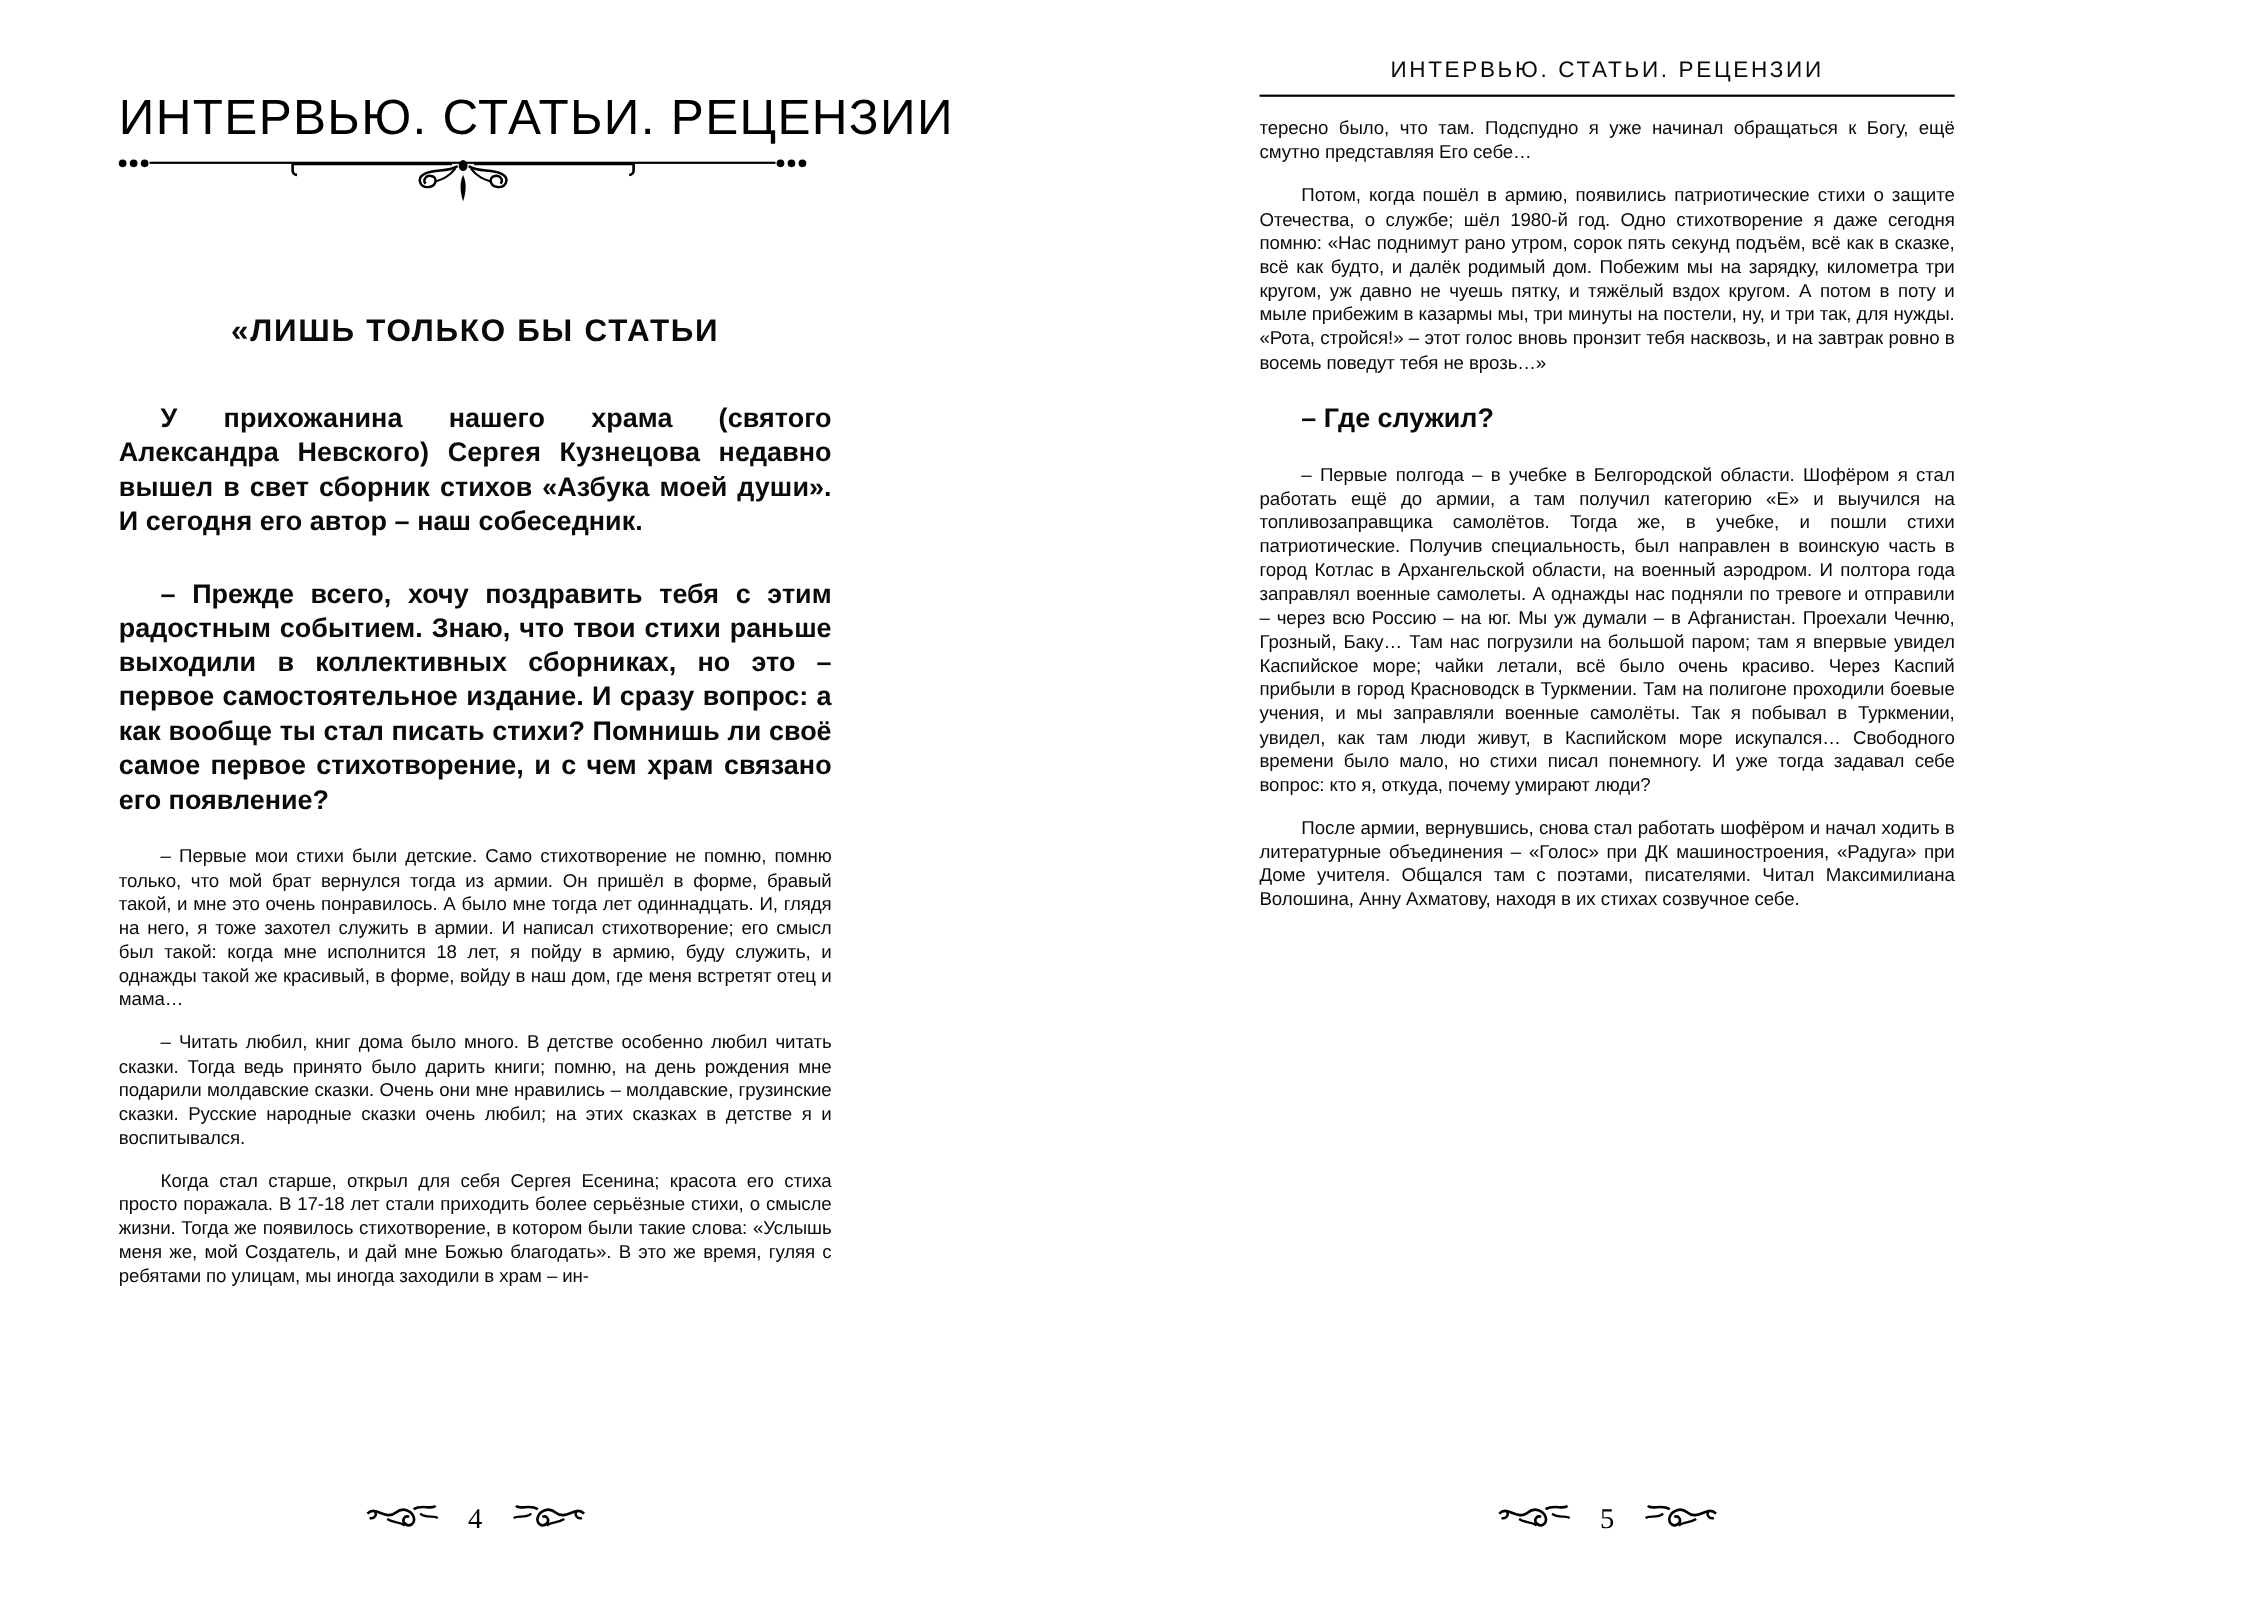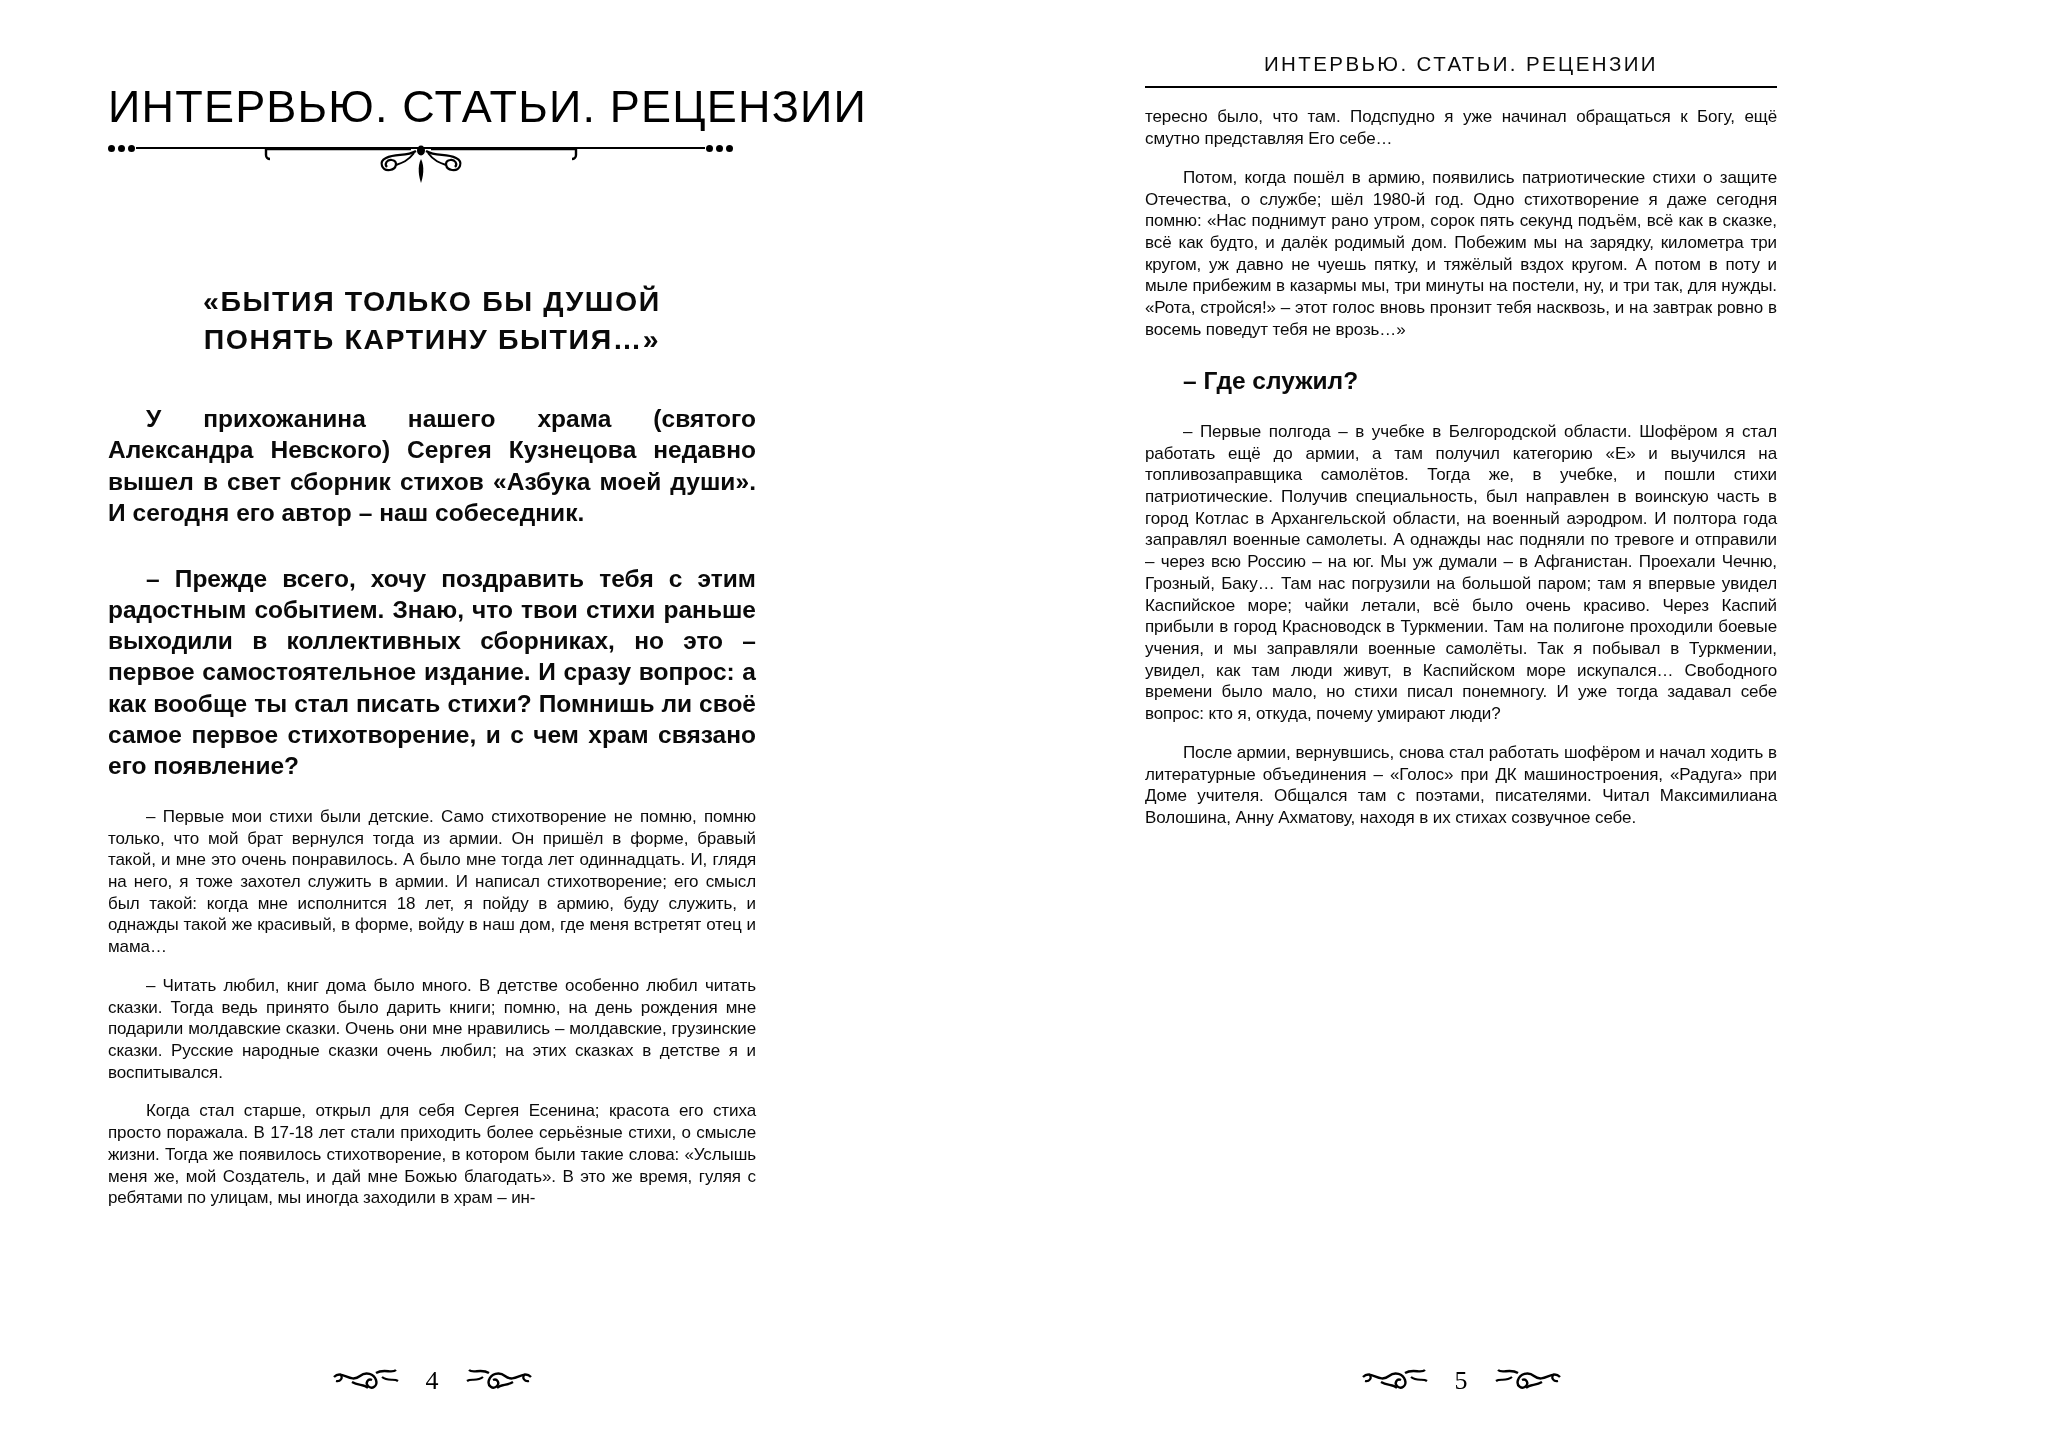--- a/index.html
+++ b/index.html
@@ -192,22 +192,21 @@
             <path d="M158 10 C152 18 146 20 140 22" stroke="#000" stroke-width="2" fill="none"></path>
             <path d="M170 8 C180 14 190 10 200 15 C208 19 204 28 196 27 C189 26 188 18 194 17 C199 16 202 21 199 24" stroke="#000" stroke-width="2.2" fill="none"></path>
             <path d="M172 10 C178 18 184 20 190 22" stroke="#000" stroke-width="2" fill="none"></path>
             <ellipse cx="165" cy="7.5" rx="4" ry="5" fill="#000"></ellipse>
             <path d="M165 16 C161 24 163 34 165 40 C167 34 169 24 165 16 Z" fill="#000"></path>
           </svg>
         </span>
       </div>
 
       <div class="headline">
-        <div>«БЫТИЯ ТОЛЬКО БЫ ДУШОЙ</div>
-        <div>ПОНЯТЬ КАРТИНУ БЫТИЯ…»</div>
+        <div>«ЛИШЬ ТОЛЬКО БЫ СТАТЬИ</div>
       </div>
 
       <p class="intro">У прихожанина нашего храма (святого Александра Невского) Сергея Кузнецова недавно вышел в свет сборник стихов «Азбука моей души». И сегодня его автор – наш собеседник.</p>
 
       <p class="qa-bold q-first">– Прежде всего, хочу поздравить тебя с этим радостным событием. Знаю, что твои стихи раньше выходили в коллективных сборниках, но это – первое самостоятельное издание. И сразу вопрос: а как вообще ты стал писать стихи? Помнишь ли своё самое первое стихотворение, и с чем храм связано его появление?</p>
       <p class="body-par">– Первые мои стихи были детские. Само стихотворение не помню, помню только, что мой брат вернулся тогда из армии. Он пришёл в форме, бравый такой, и мне это очень понравилось. А было мне тогда лет одиннадцать. И, глядя на него, я тоже захотел служить в армии. И написал стихотворение; его смысл был такой: когда мне исполнится 18 лет, я пойду в армию, буду служить, и однажды такой же красивый, в форме, войду в наш дом, где меня встретят отец и мама…</p>
       <p class="body-par">– Читать любил, книг дома было много. В детстве особенно любил читать сказки. Тогда ведь принято было дарить книги; помню, на день рождения мне подарили молдавские сказки. Очень они мне нравились – молдавские, грузинские сказки. Русские народные сказки очень любил; на этих сказках в детстве я и воспитывался.</p>
       <p class="body-par">Когда стал старше, открыл для себя Сергея Есенина; красота его стиха просто поражала. В 17-18 лет стали приходить более серьёзные стихи, о смысле жизни. Тогда же появилось стихотворение, в котором были такие слова: «Услышь меня же, мой Создатель, и дай мне Божью благодать». В это же время, гуляя с ребятами по улицам, мы иногда заходили в храм – ин-</p>
 
     </div>

